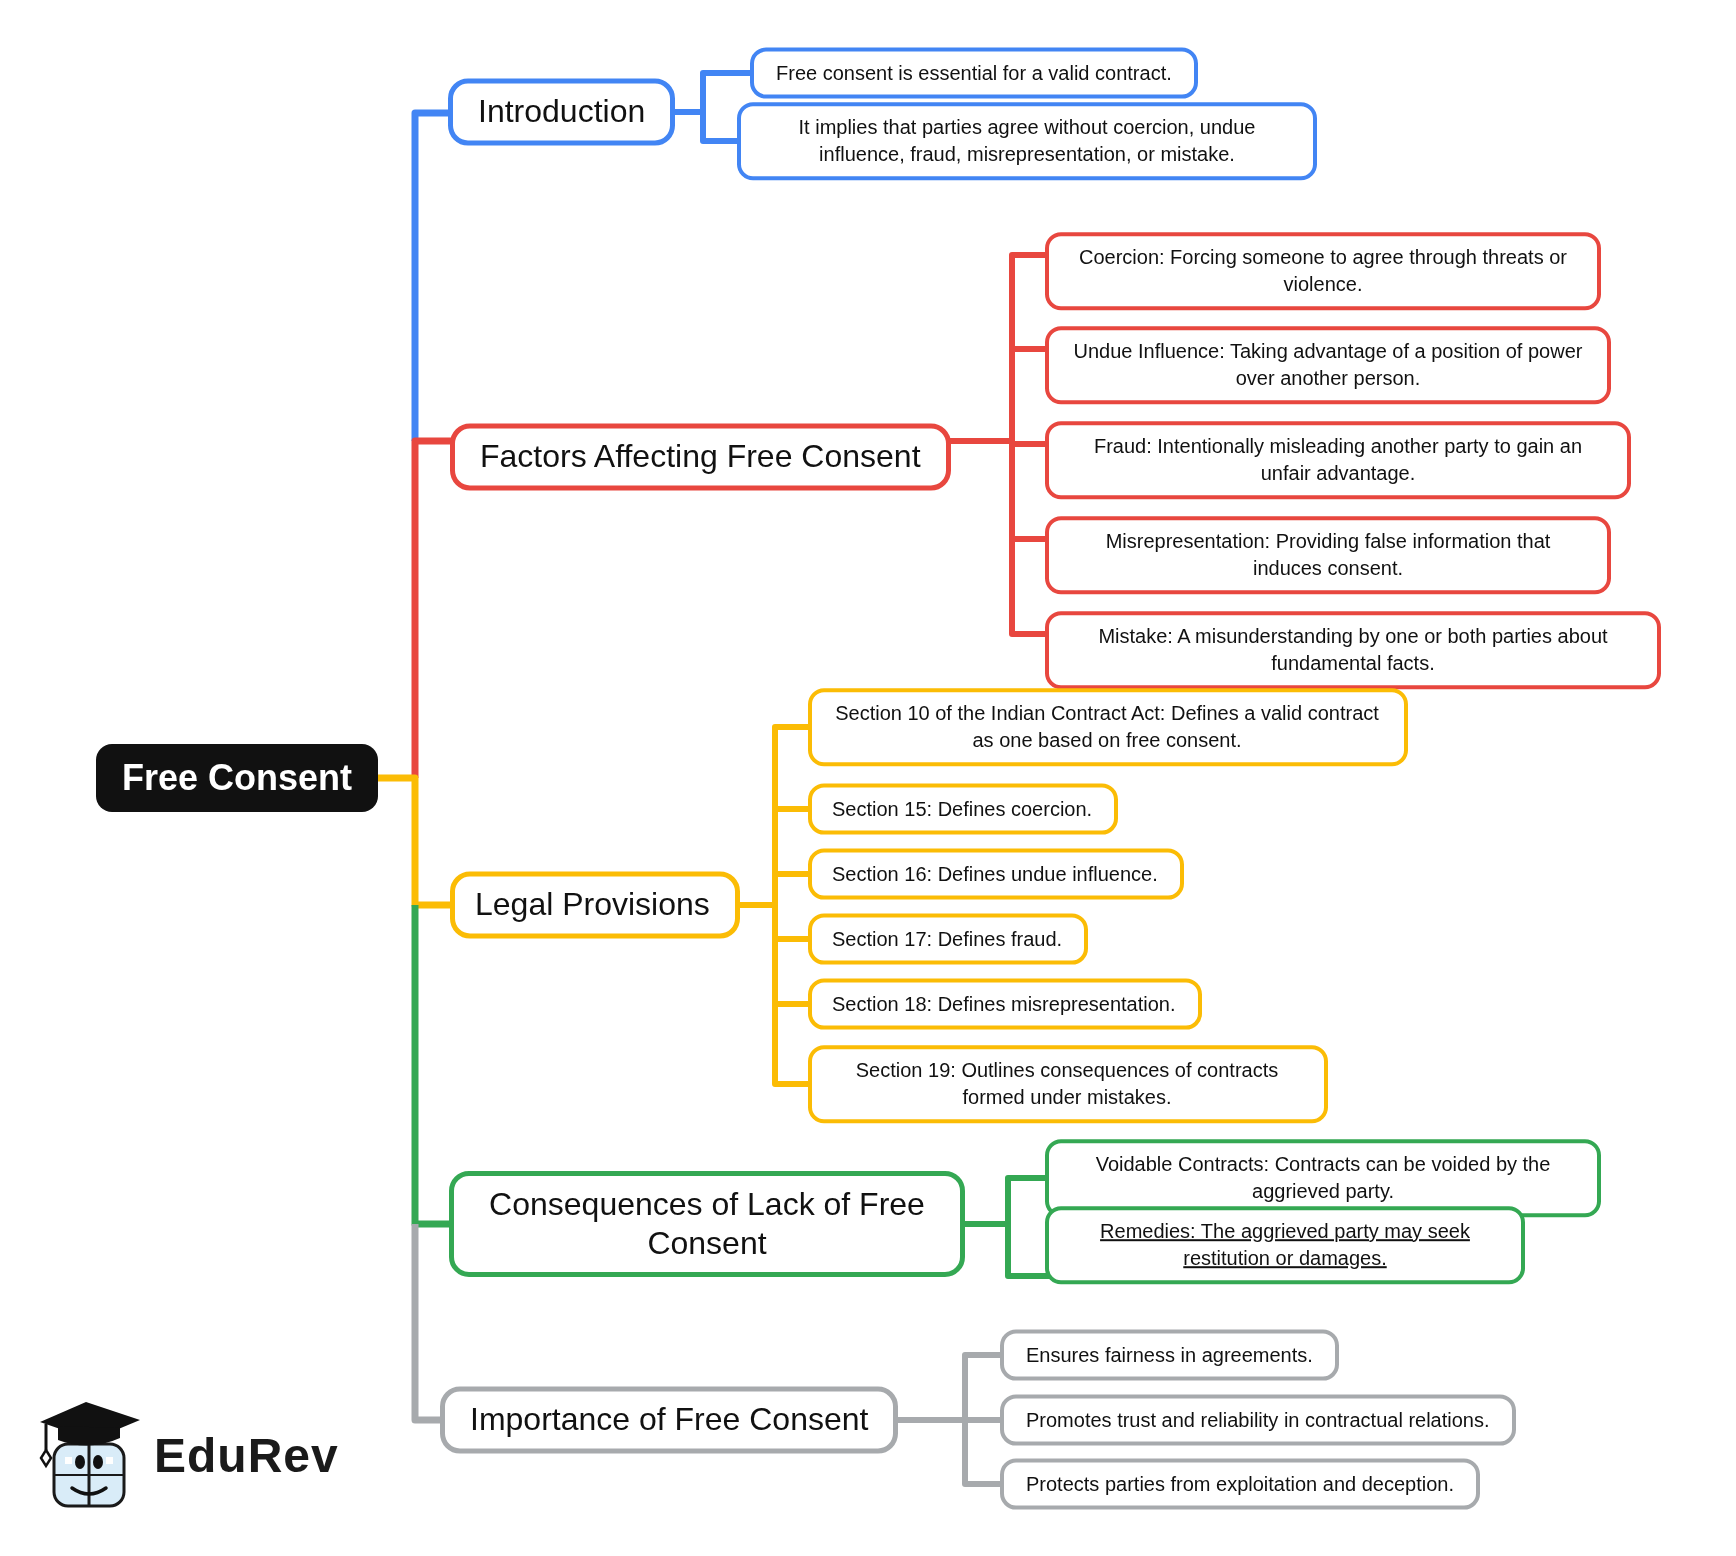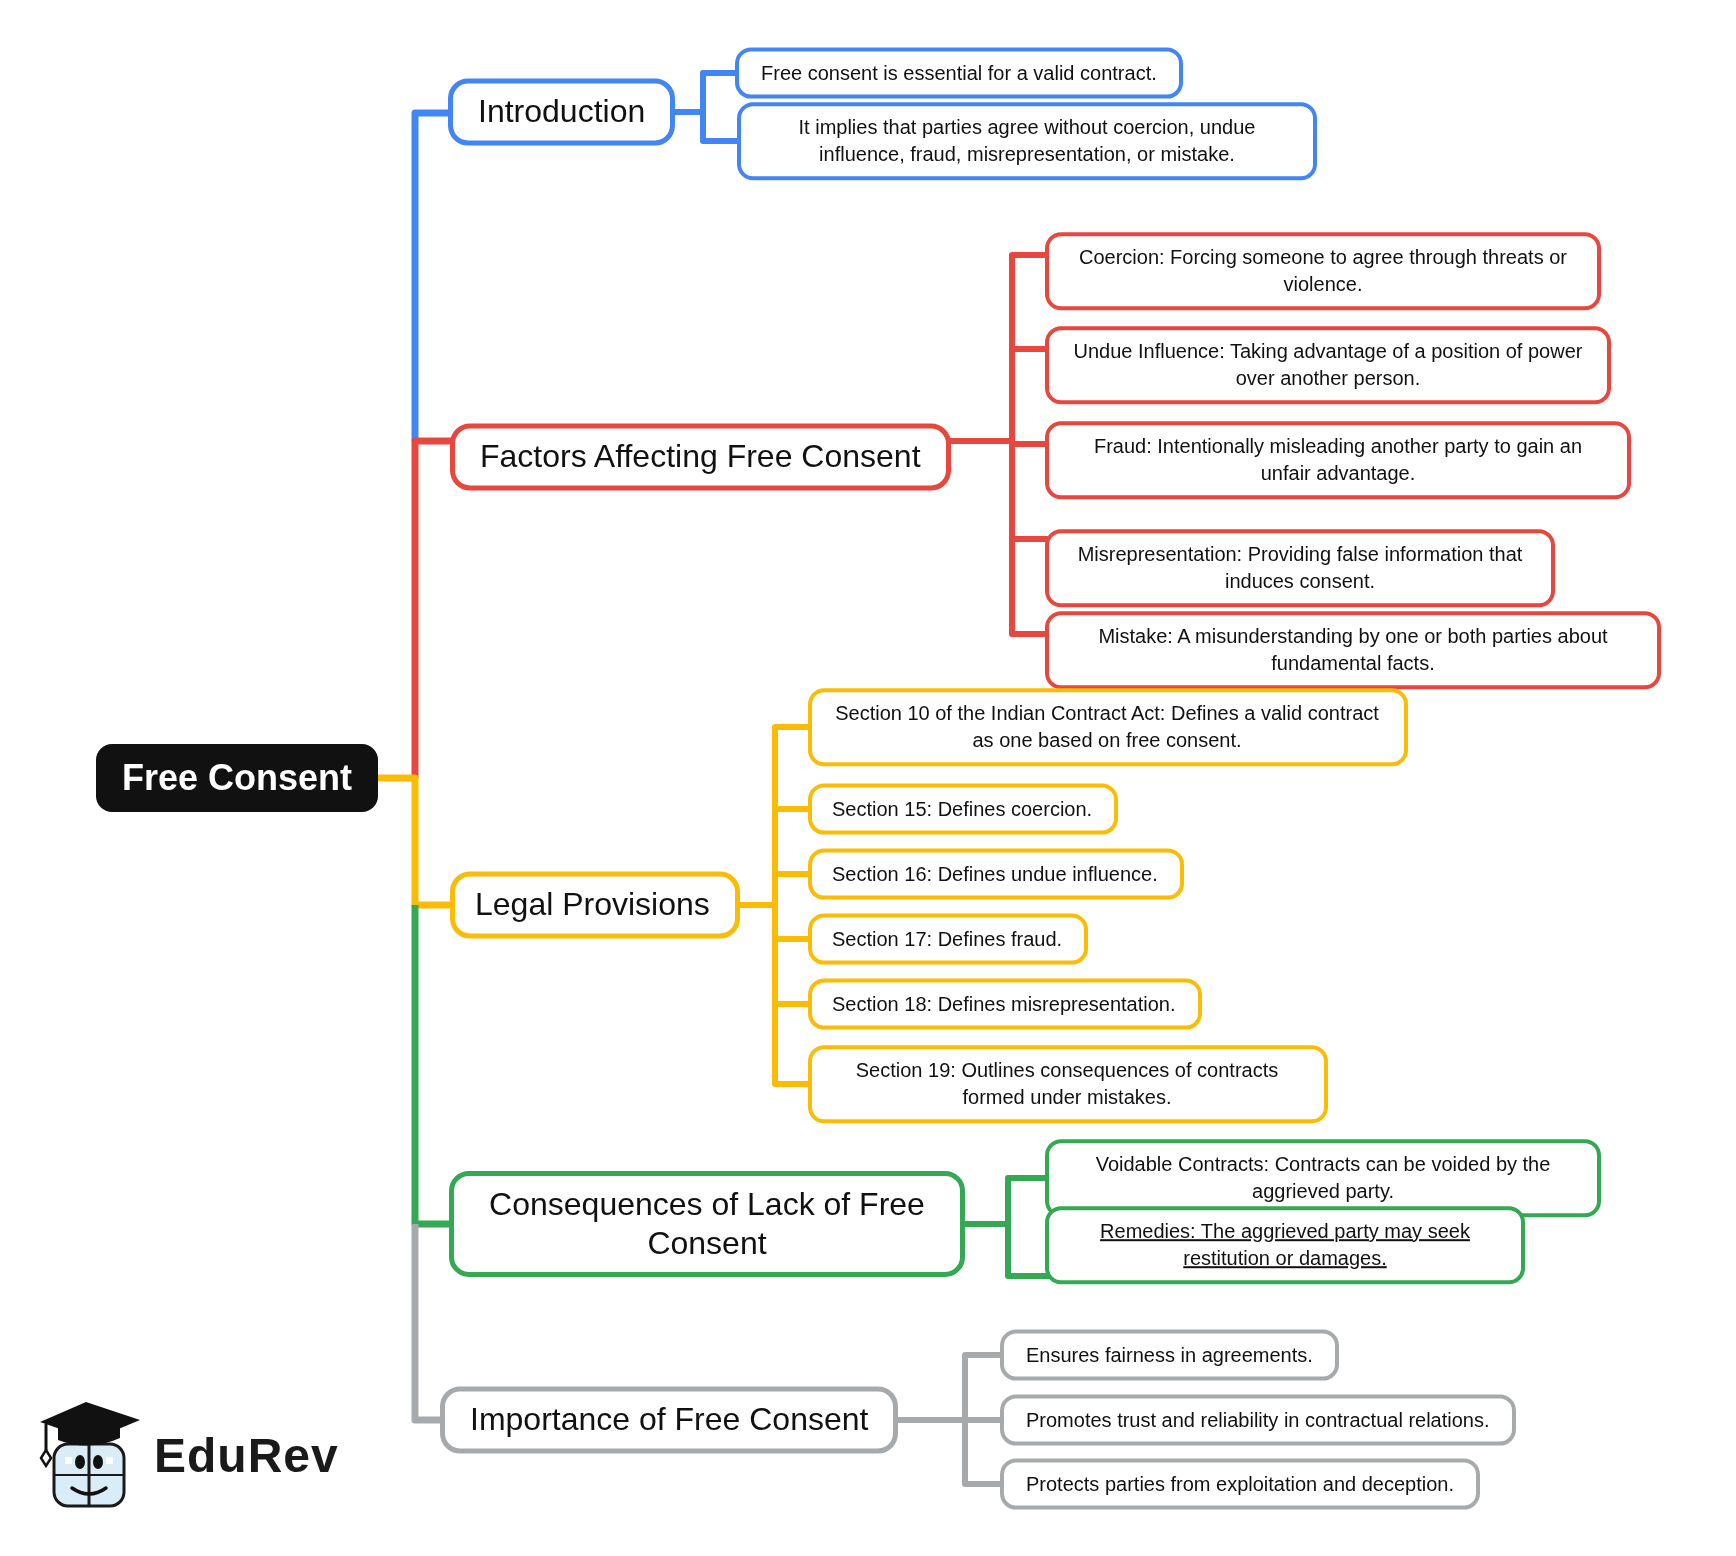--- a/index.html
+++ b/index.html
@@ -56,27 +56,27 @@
   </svg>
 
   <div class="node root-node" style="left:96px;top:778px;">Free Consent</div>
 
   <div class="node topic c-blue" style="left:448px;top:112px;">Introduction</div>
   <div class="node topic c-red" style="left:450px;top:441px;">Factors Affecting Free Consent</div>
   <div class="node topic c-yellow" style="left:450px;top:905px;">Legal Provisions</div>
   <div class="node topic wrap c-green" style="left:449px;top:1224px;width:516px;">Consequences of Lack of Free Consent</div>
   <div class="node topic c-gray" style="left:440px;top:1420px;">Importance of Free Consent</div>
 
-  <div class="node leaf nowrap c-blue" style="left:735px;top:73px;">Free consent is essential for a valid contract.</div>
+  <div class="node leaf nowrap c-blue" style="left:750px;top:73px;">Free consent is essential for a valid contract.</div>
   <div class="node leaf c-blue" style="left:737px;top:141px;width:580px;">It implies that parties agree without coercion, undue influence, fraud, misrepresentation, or mistake.</div>
 
   <div class="node leaf c-red" style="left:1045px;top:255px;width:556px;">Coercion: Forcing someone to agree through threats or violence.</div>
   <div class="node leaf c-red" style="left:1045px;top:349px;width:566px;">Undue Influence: Taking advantage of a position of power over another person.</div>
   <div class="node leaf c-red" style="left:1045px;top:444px;width:586px;">Fraud: Intentionally misleading another party to gain an unfair advantage.</div>
-  <div class="node leaf c-red" style="left:1045px;top:552px;width:510px;">Misrepresentation: Providing false information that induces consent.</div>
+  <div class="node leaf c-red" style="left:1045px;top:539px;width:566px;">Misrepresentation: Providing false information that induces consent.</div>
   <div class="node leaf c-red" style="left:1045px;top:634px;width:616px;">Mistake: A misunderstanding by one or both parties about fundamental facts.</div>
 
   <div class="node leaf c-yellow" style="left:808px;top:727px;width:600px;">Section 10 of the Indian Contract Act: Defines a valid contract as one based on free consent.</div>
   <div class="node leaf nowrap c-yellow" style="left:808px;top:809px;">Section 15: Defines coercion.</div>
   <div class="node leaf nowrap c-yellow" style="left:808px;top:874px;">Section 16: Defines undue influence.</div>
   <div class="node leaf nowrap c-yellow" style="left:808px;top:939px;">Section 17: Defines fraud.</div>
   <div class="node leaf nowrap c-yellow" style="left:808px;top:1004px;">Section 18: Defines misrepresentation.</div>
   <div class="node leaf c-yellow" style="left:808px;top:1084px;width:520px;">Section 19: Outlines consequences of contracts formed under mistakes.</div>
 
   <div class="node leaf c-green" style="left:1045px;top:1178px;width:556px;">Voidable Contracts: Contracts can be voided by the aggrieved party.</div>

